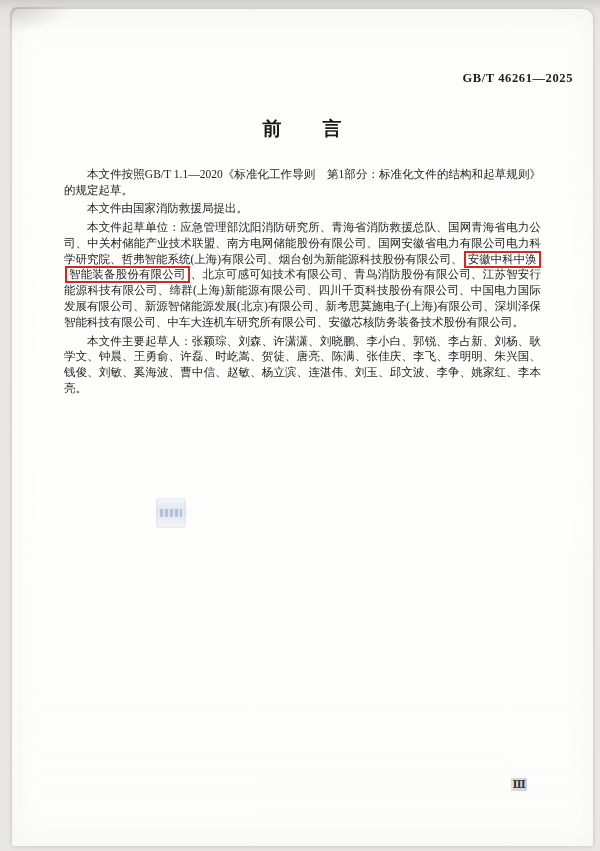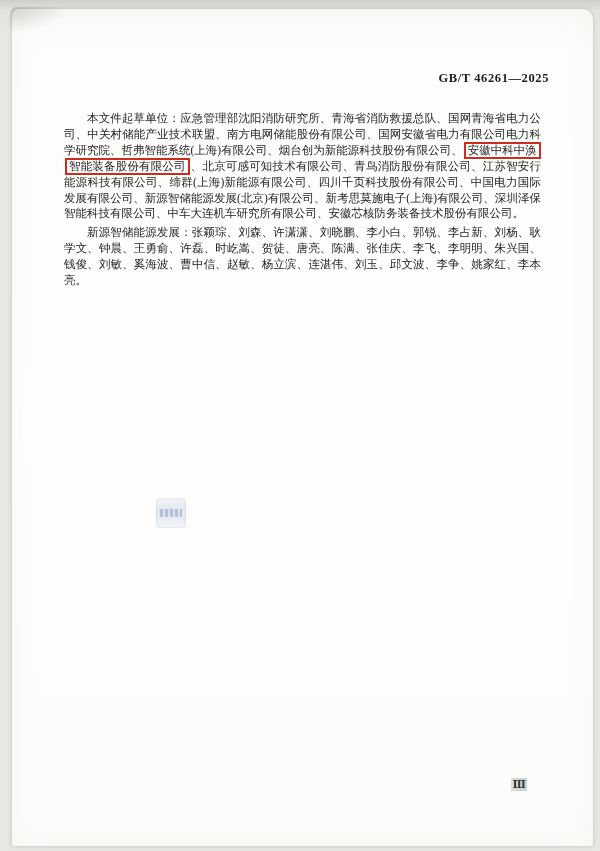--- a/index.html
+++ b/index.html
@@ -22,21 +22,21 @@
   }
   
   .page::before{
     content:"";position:absolute;left:-2px;top:-2px;width:60px;height:26px;
     background:radial-gradient(ellipse at 0 0, rgba(100,98,94,0.25), rgba(0,0,0,0) 70%);
     border-radius:7px 0 0 0;
     pointer-events:none;
   }
   .doc-code{
     padding-top:62px;
-    padding-right:44px;
+    padding-right:20px;
     text-align:right;
     font-weight:bold;
     font-size:12.5px;
     letter-spacing:0.6px;
     color:#1e1e1e;
   }
   .title{
     margin:30px 0 0 0;
     text-align:center;
     font-size:19px;
@@ -90,23 +90,26 @@
   }
 </style>
 </head>
 <body>
 
 <div class="scan">
   <div class="page">
 
     <div class="doc-code">GB/T 46261—2025</div>
 
+    <h1 class="title">前　　言</h1>
 
     <div class="content">
+      <p>本文件按照GB/T 1.1—2020《标准化工作导则　第1部分：标准化文件的结构和起草规则》的规定起草。</p>
+      <p>本文件由国家消防救援局提出。</p>
       <p><span>本文件起草单位：应急管理部沈阳消防研究所、青海省消防救援总队、国网青海省电力公司、中关村储能产业技术联盟、南方电网储能股份有限公司、国网安徽省电力有限公司电力科学研究院、哲弗智能系统(上海)有限公司、烟台创为新能源科技股份有限公司、</span><span class="hl">安徽中科中涣智能装备股份有限公司</span><span>、北京可感可知技术有限公司、青鸟消防股份有限公司、江苏智安行能源科技有限公司、缔群(上海)新能源有限公司、四川千页科技股份有限公司、中国电力国际发展有限公司、新源智储能源发展(北京)有限公司、新考思莫施电子(上海)有限公司、深圳泽保智能科技有限公司、中车大连机车研究所有限公司、安徽芯核防务装备技术股份有限公司。</span></p>
-      <p>新源智储能源发展：张颖琮、刘森、许潇潇、刘晓鹏、李小白、郭锐、李占新、刘杨、耿学文、钟晨、王勇俞、许磊、时屹嵩、贺徒、唐亮、陈满、张佳庆、李飞、李明明、朱兴国、钱俊、刘敏、奚海波、曹中信、赵敏、杨立滨、连湛伟、刘玉、邱文波、李争、姚家红、李本亮。</p>
+      <p>本文件主要起草人：张颖琮、刘森、许潇潇、刘晓鹏、李小白、郭锐、李占新、刘杨、耿学文、钟晨、王勇俞、许磊、时屹嵩、贺徒、唐亮、陈满、张佳庆、李飞、李明明、朱兴国、钱俊、刘敏、奚海波、曹中信、赵敏、杨立滨、连湛伟、刘玉、邱文波、李争、姚家红、李本亮。</p>
     </div>
 
     <div class="watermark"></div>
 
     <div class="pageno">Ⅲ</div>
   </div>
 </div>
 
 </body></html>

